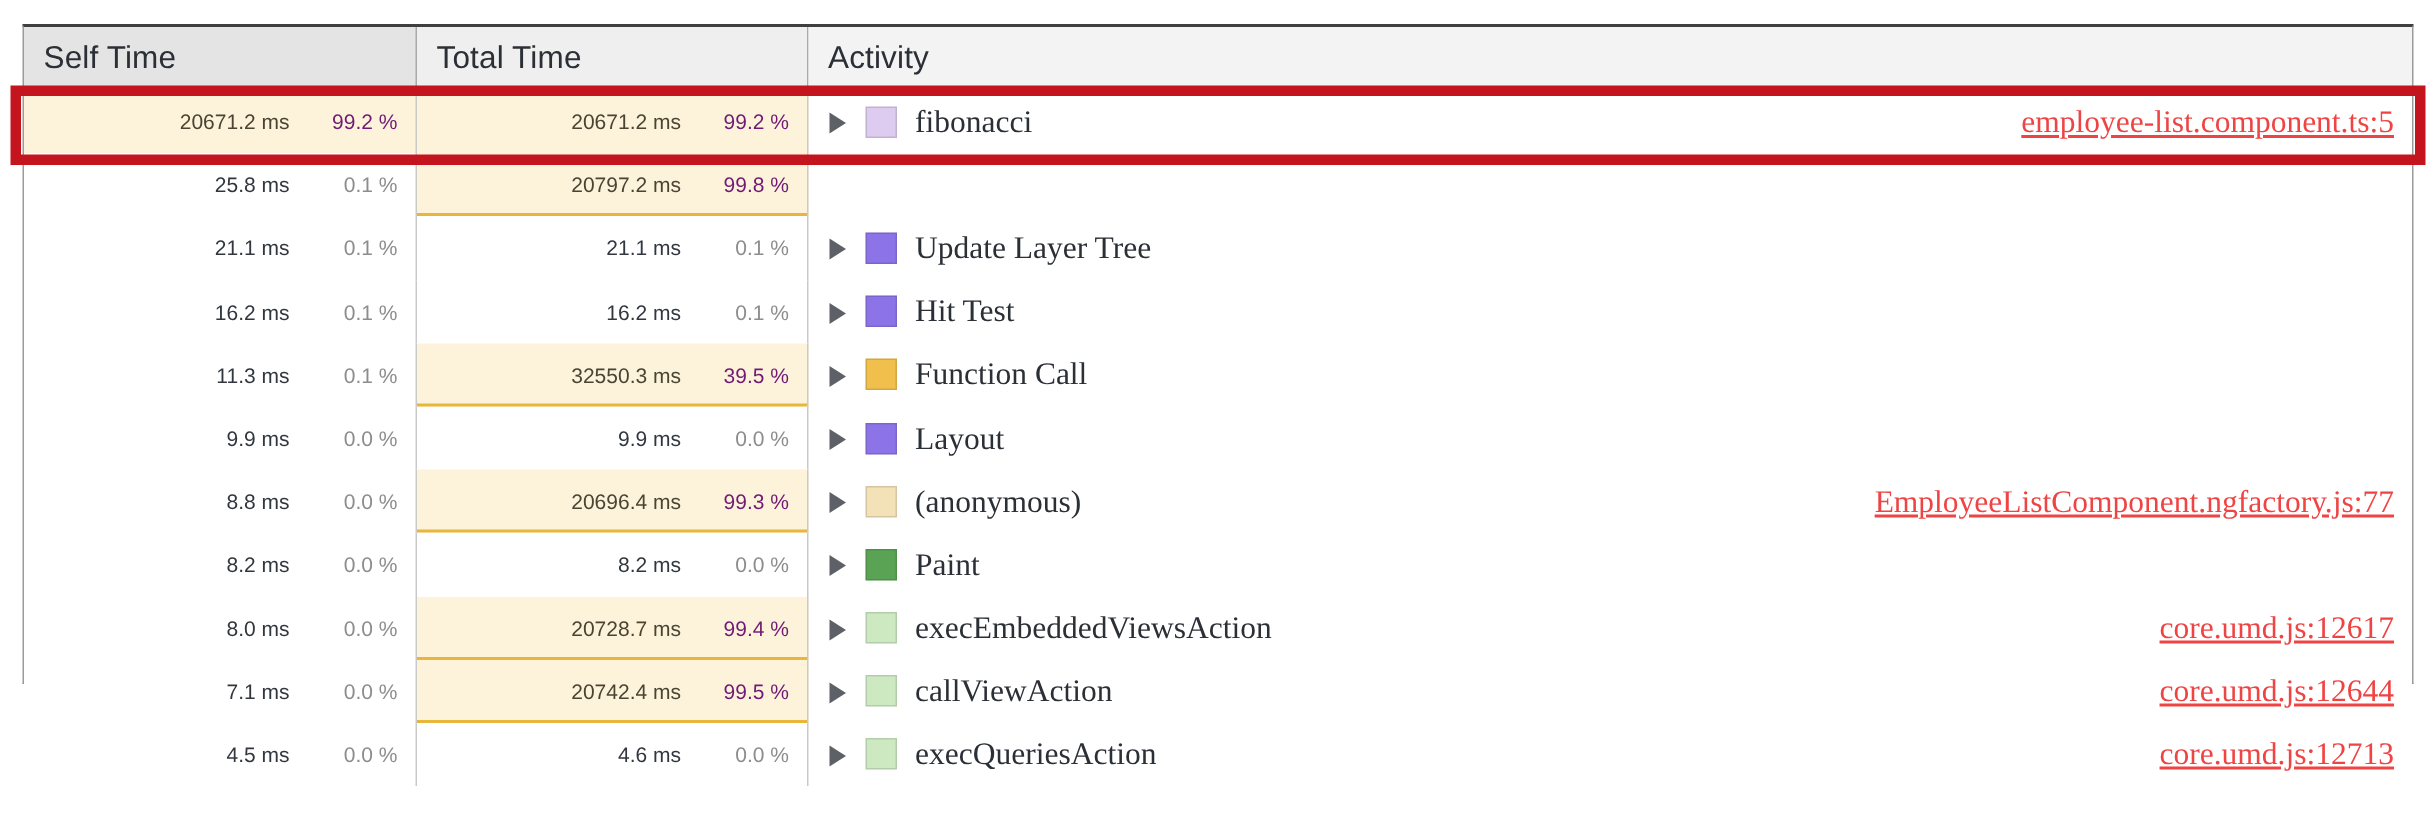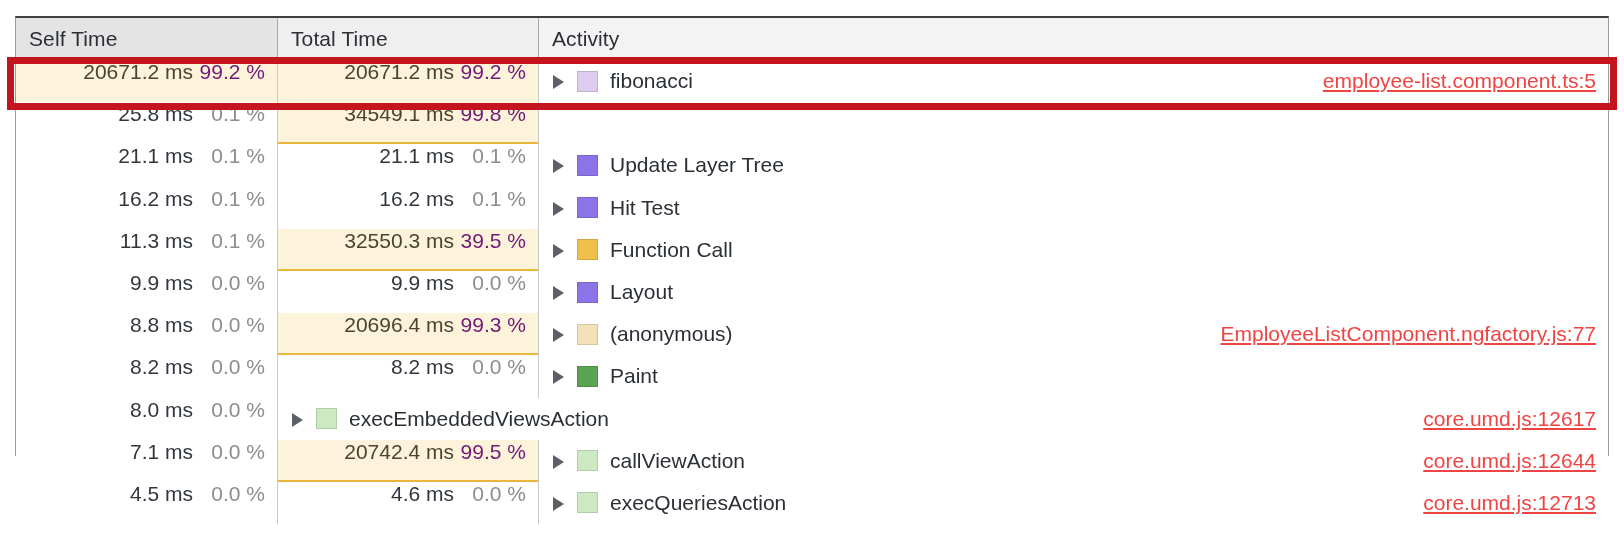--- a/index.html
+++ b/index.html
@@ -55,23 +55,23 @@
   .row {
     display: flex;
     height: 42.2px;
     align-items: stretch;
     background: #ffffff;
   }
 
   .cell-num {
     position: relative;
     display: flex;
-    align-items: flex-start;
+    align-items: center;
     justify-content: flex-end;
-    font-size: 21px;
+    font-size: 14px;
     color: #32373f;
     padding-right: 12px;
   }
   .cell-num.self  { width: 262px; border-right: 1px solid #c9c9c9; }
   .cell-num.total { width: 261px; border-right: 1px solid #c9c9c9; }
 
   .cell-num .ms  { color: #32373f; }
   .cell-num .pct { color: #8d8d8d; width: 72px; text-align: right; display:inline-block; }
 
   
@@ -89,20 +89,21 @@
   }
   .cell-num.hl.nobar::after { display: none; }
 
   .cell-act {
     flex: 1;
     display: flex;
     align-items: center;
     padding-left: 10px;
     padding-right: 12px;
     overflow: hidden;
+    font-family: Liberation Serif, serif;
   }
 
   .tri {
     width: 18px;
     height: 18px;
     flex: 0 0 18px;
     position: relative;
     margin-right: 10px;
   }
   .tri::before {
@@ -185,21 +186,21 @@
             <span class="act-name">fibonacci</span>
             <span class="act-link">employee-list.component.ts:5</span>
           </div>
         </div>
         <div class="row">
           <div class="cell-num self">
             <span class="ms">25.8 ms</span>
             <span class="pct">0.1 %</span>
           </div>
           <div class="cell-num total hl">
-            <span class="ms">34549.1 ms</span>
+            <span class="ms">20797.2 ms</span>
             <span class="pct">99.8 %</span>
           </div>
         </div>
         <div class="row">
           <div class="cell-num self">
             <span class="ms">21.1 ms</span>
             <span class="pct">0.1 %</span>
           </div>
           <div class="cell-num total">
             <span class="ms">21.1 ms</span>
@@ -285,20 +286,24 @@
             <span class="tri"></span>
             <span class="swatch" style="background: rgb(90, 163, 85);"></span>
             <span class="act-name">Paint</span>
           </div>
         </div>
         <div class="row">
           <div class="cell-num self">
             <span class="ms">8.0 ms</span>
             <span class="pct">0.0 %</span>
           </div>
+          <div class="cell-num total hl">
+            <span class="ms">20728.7 ms</span>
+            <span class="pct">99.4 %</span>
+          </div>
           <div class="cell-act">
             <span class="tri"></span>
             <span class="swatch" style="background: rgb(204, 233, 194);"></span>
             <span class="act-name">execEmbeddedViewsAction</span>
             <span class="act-link">core.umd.js:12617</span>
           </div>
         </div>
         <div class="row">
           <div class="cell-num self">
             <span class="ms">7.1 ms</span>

